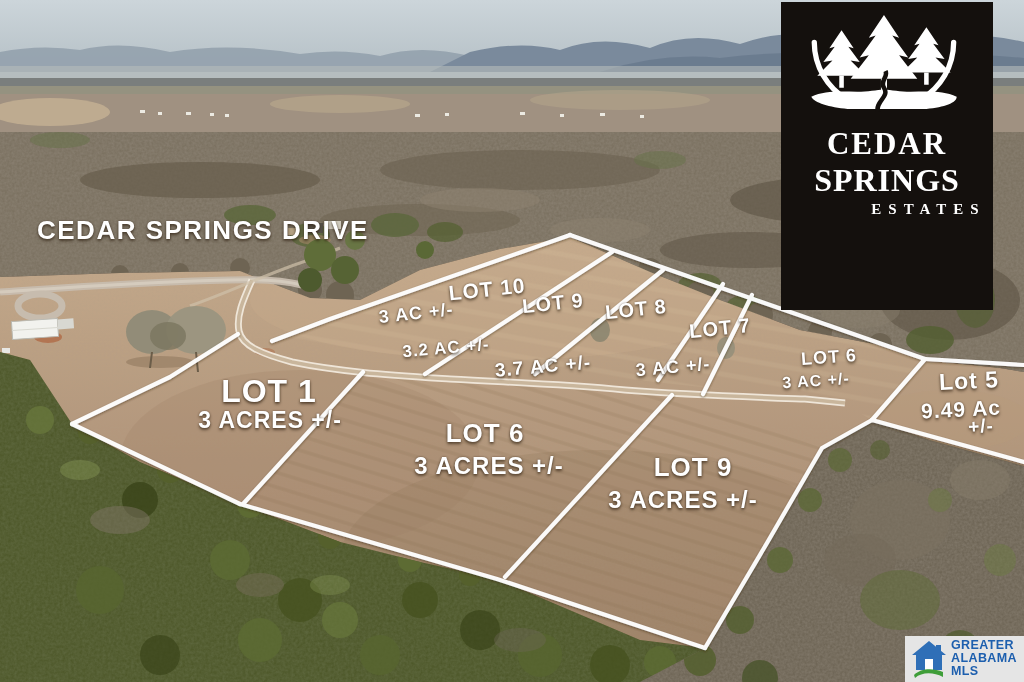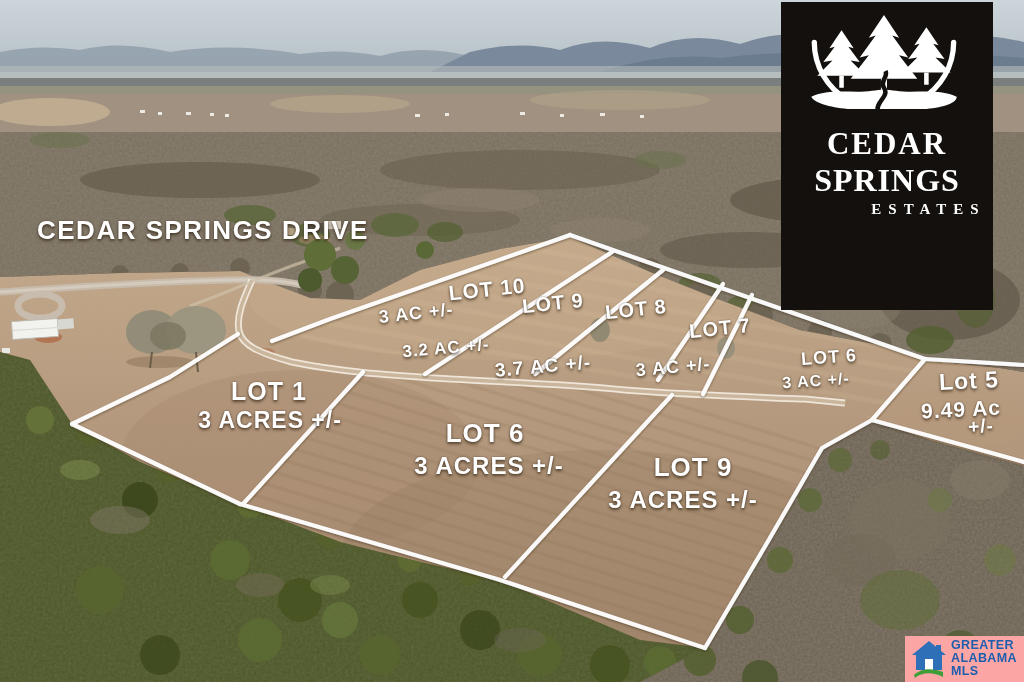--- a/index.html
+++ b/index.html
@@ -10,21 +10,21 @@
        text-shadow:0 2px 3px rgba(45,30,15,.65),0 0 2px rgba(45,30,15,.5);
        transform:translate(-50%,-50%);letter-spacing:1px;line-height:1;}
   .street{transform:none;letter-spacing:1.5px;}
   .logo-box{position:absolute;left:781px;top:2px;width:212px;height:308px;
             background:#14100d;color:#fff;text-align:center;
             font-family:"Liberation Serif","DejaVu Serif",serif;}
   .logo-box .l1{position:absolute;left:0;width:100%;top:124px;font-size:31px;font-weight:bold;letter-spacing:2px;}
   .logo-box .l2{position:absolute;left:0;width:100%;top:160px;font-size:32px;font-weight:bold;letter-spacing:1px;}
   .logo-box .l3{position:absolute;left:0;width:100%;top:199px;font-size:15px;font-weight:bold;letter-spacing:7px;text-indent:7px;margin-left:38px;}
   .logo-trees{position:absolute;left:21px;top:10px;}
-  .mls-box{position:absolute;left:905px;top:636px;width:119px;height:46px;background:#fca5a5;}
+  .mls-box{position:absolute;left:905px;top:636px;width:119px;height:46px;background:#e5e5e5;}
   .mls-text{position:absolute;left:46px;top:3px;color:#1d5fae;font-weight:bold;
             font-size:12.5px;line-height:13px;letter-spacing:.4px;}
   .mls-icon{position:absolute;left:4px;top:3px;}
 </style>
 </head>
 <body>
 
 <div class="stage">
 
   <svg class="scene" width="1024" height="682" viewBox="0 0 1024 682">
@@ -259,21 +259,21 @@
       <path d="M705,648 L497,579 L240,504"></path>
       <path d="M240,504 L72,424"></path>
       <path d="M72,424 L170,377 L238,334"></path>
       <path d="M363,372 L243,504"></path>
       <path d="M672,395 L505,577"></path>
     </g>
   </svg>
 
   <div class="lbl street" style="left:37px;top:217px;font-size:26px;">CEDAR SPRINGS DRIVE</div>
 
-  <div class="lbl" style="left:269px;top:391px;font-size:25px;">LOT 1</div>
+  <div class="lbl" style="left:269px;top:391px;font-size:32px;">LOT 1</div>
   <div class="lbl" style="left:270px;top:420px;font-size:23px;">3 ACRES +/-</div>
 
   <div class="lbl" style="left:485px;top:433px;font-size:26px;">LOT 6</div>
   <div class="lbl" style="left:489px;top:466px;font-size:24px;">3 ACRES +/-</div>
 
   <div class="lbl" style="left:693px;top:467px;font-size:26px;">LOT 9</div>
   <div class="lbl" style="left:683px;top:500px;font-size:24px;">3 ACRES +/-</div>
 
   <div class="lbl" style="left:969px;top:381px;font-size:23px;transform:translate(-50%,-50%) rotate(-3deg);">Lot 5</div>
   <div class="lbl" style="left:961px;top:409px;font-size:21px;transform:translate(-50%,-50%) rotate(-3deg);">9.49 Ac</div>

